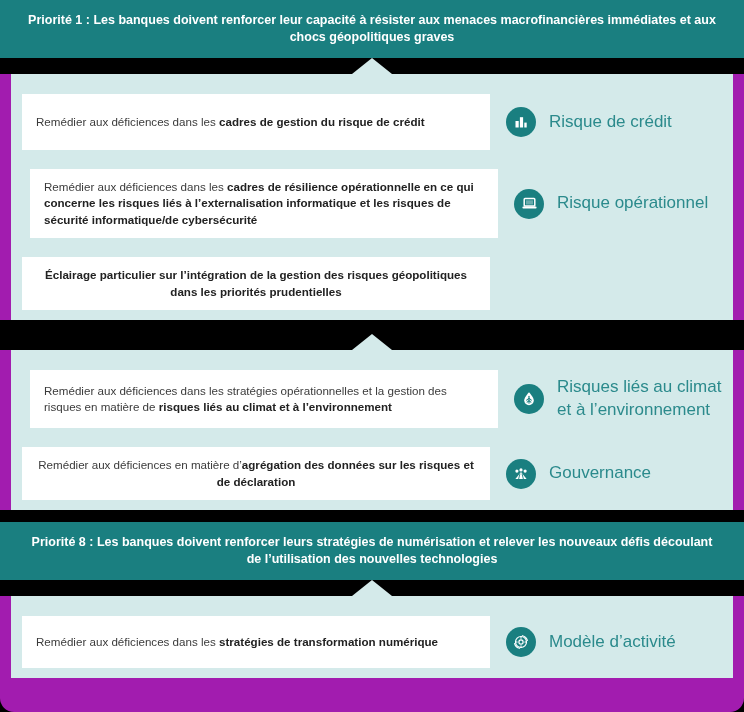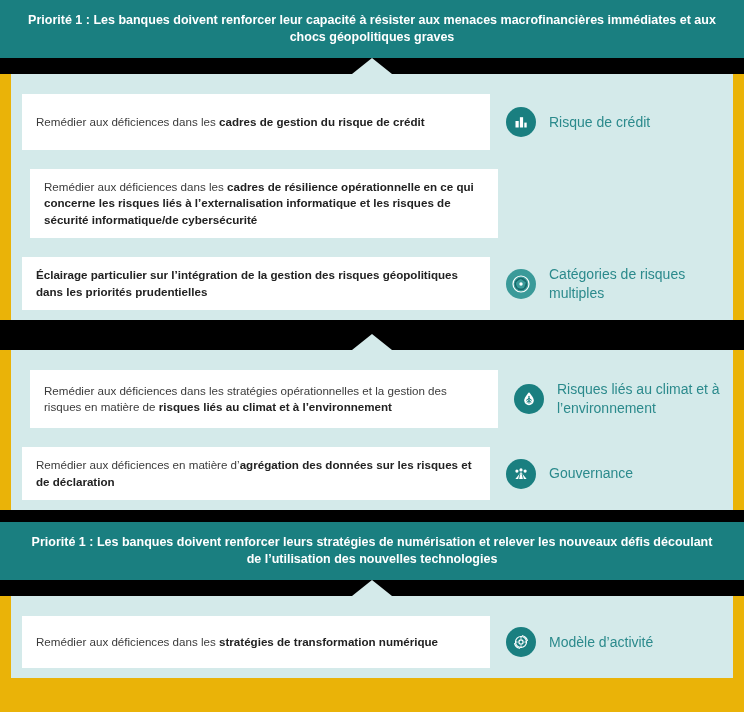--- a/index.html
+++ b/index.html
@@ -8,22 +8,23 @@
     width: 744px;
     height: 712px;
     background: #000000;
     font-family: "Liberation Sans", sans-serif;
     overflow: hidden;
   }
 
   .board {
     width: 744px;
     height: 712px;
-    background: #eab308;
+    background: #a21caf;
     position: relative;
+    border-radius: 14px;
   }
 
   
   .priority-header {
     width: 744px;
     background: #1a7f80;
     color: #ffffff;
     font-size: 12.5px;
     font-weight: bold;
     line-height: 1.35;
@@ -82,32 +83,32 @@
     font-size: 11.6px;
     line-height: 1.42;
     display: flex;
     align-items: center;
     padding: 10px 14px;
   }
   .card .b { font-weight: bold; color: #222222; }
 
   .card-tall-1 { min-height: 56px; }
   .card-tall-2 { min-height: 58px; margin-left: 8px; }
-  .card-tall-3 { min-height: 52px; }
+  .card-tall-3 { min-height: 52px; text-align: center; }
 
   .tagwrap {
     flex: 1;
     display: flex;
     align-items: center;
     padding-left: 16px;
   }
 
   .tag-label {
     color: #2b8a8c;
-    font-size: 14px;
+    font-size: 17px;
     line-height: 1.35;
     margin-left: 13px;
   }
 
   
   .icon-circle {
     width: 30px;
     height: 30px;
     min-width: 30px;
     border-radius: 50%;
@@ -158,44 +159,37 @@
         <span class="tag-label">Risque de crédit</span>
       </div>
     </div>
 
     <div class="row">
       <div class="card card-tall-2">
         <span>
           <span>Remédier aux déficiences dans les </span><span class="b">cadres de résilience opérationnelle en ce qui concerne les risques liés à l’externalisation informatique et les risques de sécurité informatique/de cybersécurité</span>
         </span>
       </div>
+      <div class="tagwrap">
+        <span class="icon-circle">
+          <svg width="19" height="19" viewBox="0 0 19 19">
+            <rect x="4.2" y="4.6" width="10.6" height="7.4" rx="0.8" fill="none" stroke="#ffffff" stroke-width="1.5"></rect>
+            <rect x="6" y="6.3" width="7" height="4.2" fill="#ffffff" opacity="0.35"></rect>
+            <rect x="2.4" y="12.6" width="14.2" height="1.9" rx="0.9" fill="#ffffff"></rect>
+          </svg>
+        </span>
+        <span class="tag-label">Risque opérationnel</span>
+      </div>
     </div>
 
     <div class="row">
       <div class="card card-tall-3">
         <span>
           <span class="b">Éclairage particulier sur l’intégration de la gestion des risques géopolitiques dans les priorités prudentielles</span>
         </span>
-      </div>
-      <div class="tagwrap">
-        <span class="icon-circle light">
-          <svg width="22" height="22" viewBox="0 0 22 22">
-            <circle cx="11" cy="11" r="8" fill="none" stroke="#ffffff" stroke-width="1.2"></circle>
-            <circle cx="11" cy="11" r="5.6" fill="none" stroke="#17686a" stroke-width="1.1"></circle>
-            <g stroke="#17686a" stroke-width="1.1" fill="none">
-              <path d="M11 5.4 L15.6 8.6"></path>
-              <path d="M16.4 9.8 L14.6 15.2"></path>
-              <path d="M13.6 16.2 L8 16.2"></path>
-              <path d="M6.6 15.4 L5 10.1"></path>
-              <path d="M5.4 8.8 L10 5.6"></path>
-            </g>
-            <circle cx="11" cy="11" r="1.7" fill="#ffffff"></circle>
-          </svg>
-        </span>
-        <span class="tag-label">Catégories de risques multiples</span>
       </div>
     </div>
 
   </div>
 
   <div class="sep sep-14"></div>
 
 
   <div class="notch-band">
     <div class="notch"></div>
@@ -247,21 +241,21 @@
         </span>
         <span class="tag-label">Gouvernance</span>
       </div>
     </div>
 
   </div>
 
   <div class="sep sep-12"></div>
 
   <div class="priority-header ph-3">
-    <span>Priorité 1 : Les banques doivent renforcer leurs stratégies de numérisation et relever les nouveaux défis découlant de l’utilisation des nouvelles technologies</span>
+    <span>Priorité 8 : Les banques doivent renforcer leurs stratégies de numérisation et relever les nouveaux défis découlant de l’utilisation des nouvelles technologies</span>
   </div>
 
   <div class="notch-band">
     <div class="notch"></div>
   </div>
 
   <div class="panel">
     <div class="row">
       <div class="card card-tall-3">
         <span>

